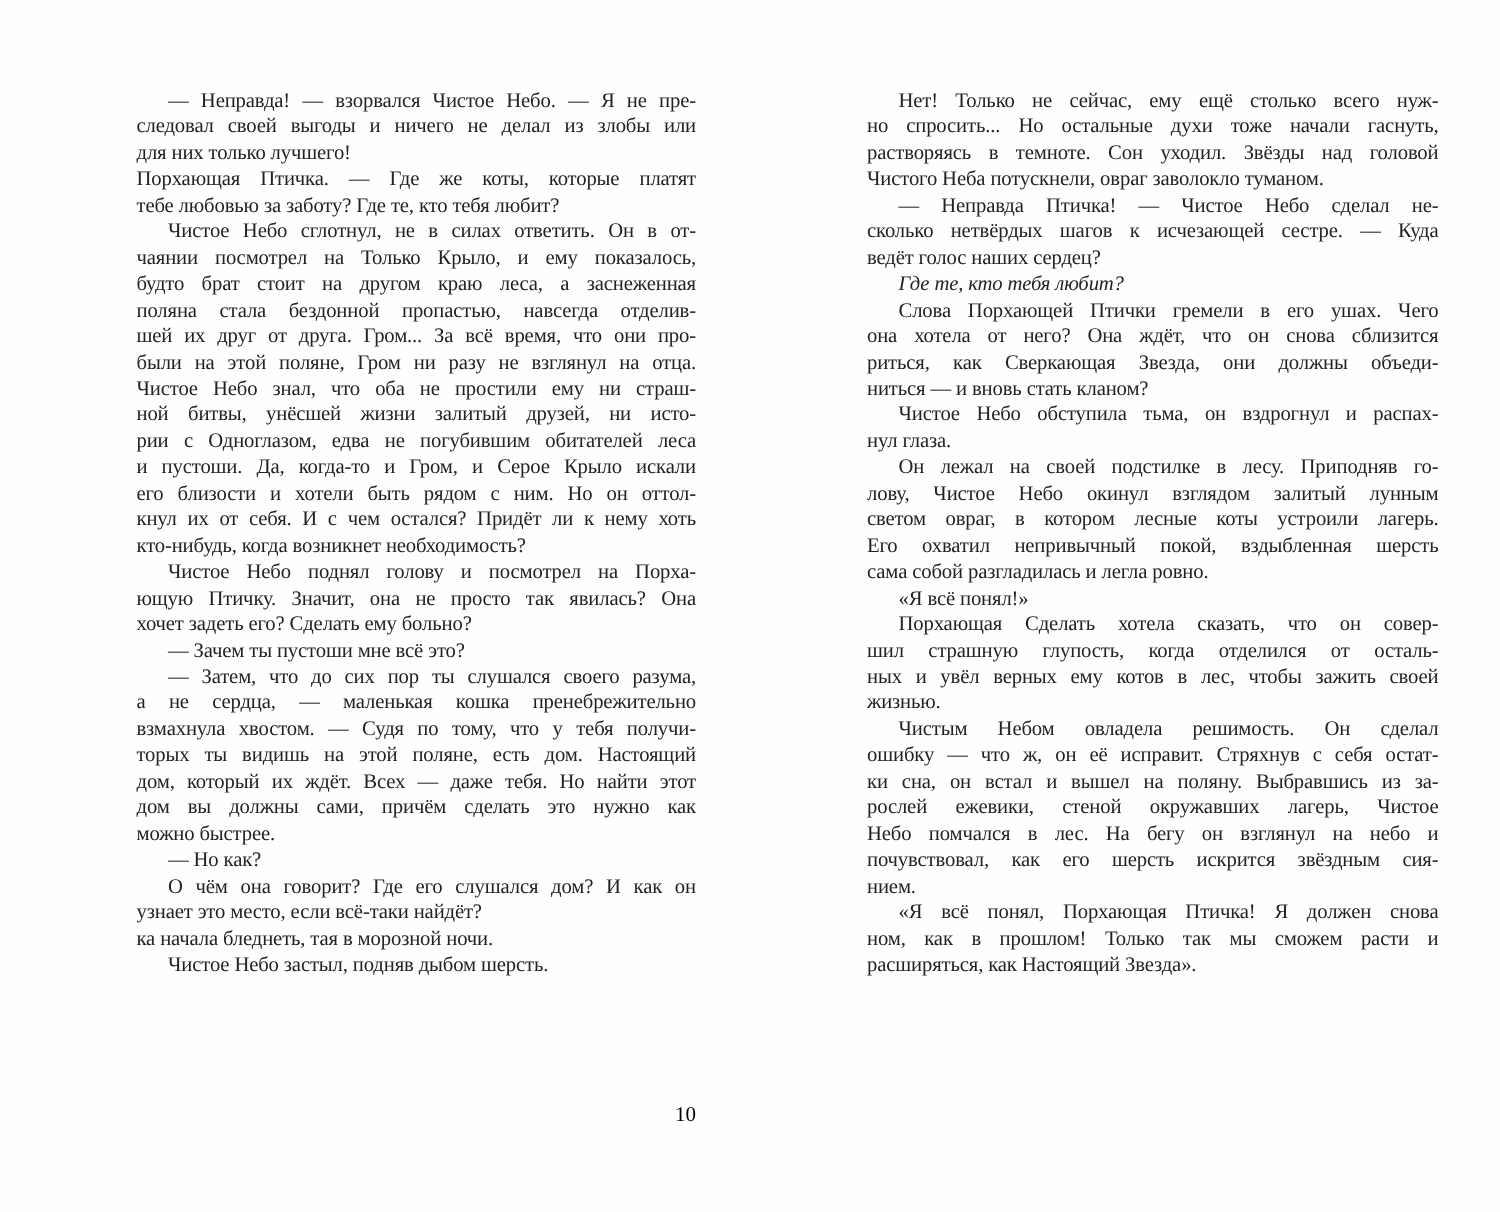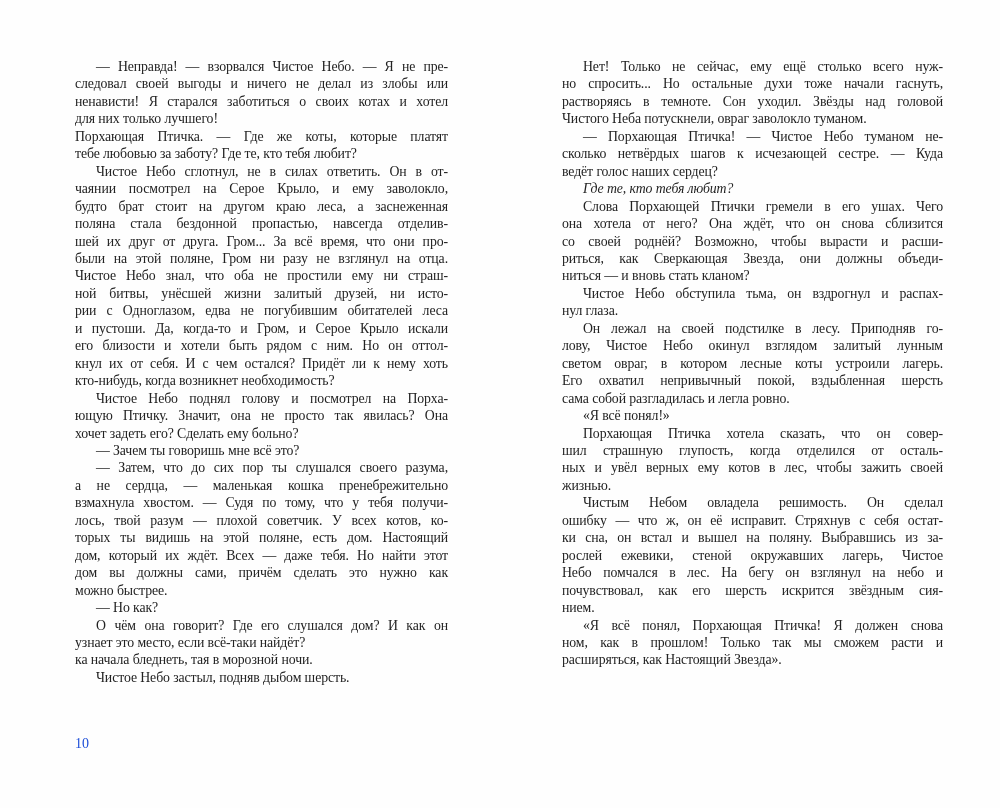--- a/index.html
+++ b/index.html
@@ -17,20 +17,21 @@
   }
   .spread {
     position: absolute;
     inset: 0;
     background: #fefefe;
   }
   .page {
     position: absolute;
     top: 0;
     height: 724px;
+    margin-left: 16px;
   }
   .page-left  { left: 0;   width: 500px; }
   .page-right { left: 516px; width: 500px; }
 
   .text-block {
     position: absolute;
     top: 58px;
     font-size: 13.8px;
     line-height: 17.45px;
     letter-spacing: -0.1px;
@@ -47,69 +48,67 @@
     white-space: normal;
   }
   .line.end { text-align-last: left; }
   .line.first { padding-left: 21px; }
 
   .page-number {
     position: absolute;
     top: 736px;
     left: 75px;
     width: 373px;
-    text-align: left;
+    text-align: right;
     font-size: 14px;
-    color: #1d4ed8;
+    color: #000000;
   }
 </style>
 </head>
 <body>
 
 <div class="spread">
   <div class="page page-left">
     <div class="text-block">
         <div class="para">
           <div class="line first">— Неправда! — взорвался Чистое Небо. — Я не пре-</div>
           <div class="line">следовал своей выгоды и ничего не делал из злобы или</div>
-          <div class="line">ненависти! Я старался заботиться о своих котах и хотел</div>
           <div class="line end">для них только лучшего!</div>
         </div>
         <div class="para">
           <div class="line">Порхающая Птичка. — Где же коты, которые платят</div>
           <div class="line end">тебе любовью за заботу? Где те, кто тебя любит?</div>
         </div>
         <div class="para">
           <div class="line first">Чистое Небо сглотнул, не в силах ответить. Он в от-</div>
-          <div class="line">чаянии посмотрел на Серое Крыло, и ему заволокло,</div>
+          <div class="line">чаянии посмотрел на Только Крыло, и ему показалось,</div>
           <div class="line">будто брат стоит на другом краю леса, а заснеженная</div>
           <div class="line">поляна стала бездонной пропастью, навсегда отделив-</div>
           <div class="line">шей их друг от друга. Гром... За всё время, что они про-</div>
           <div class="line">были на этой поляне, Гром ни разу не взглянул на отца.</div>
           <div class="line">Чистое Небо знал, что оба не простили ему ни страш-</div>
           <div class="line">ной битвы, унёсшей жизни залитый друзей, ни исто-</div>
           <div class="line">рии с Одноглазом, едва не погубившим обитателей леса</div>
           <div class="line">и пустоши. Да, когда-то и Гром, и Серое Крыло искали</div>
           <div class="line">его близости и хотели быть рядом с ним. Но он оттол-</div>
           <div class="line">кнул их от себя. И с чем остался? Придёт ли к нему хоть</div>
           <div class="line end">кто-нибудь, когда возникнет необходимость?</div>
         </div>
         <div class="para">
           <div class="line first">Чистое Небо поднял голову и посмотрел на Порха-</div>
           <div class="line">ющую Птичку. Значит, она не просто так явилась? Она</div>
           <div class="line end">хочет задеть его? Сделать ему больно?</div>
         </div>
         <div class="para">
-          <div class="line first end">— Зачем ты говоришь мне всё это?</div>
+          <div class="line first end">— Зачем ты пустоши мне всё это?</div>
         </div>
         <div class="para">
           <div class="line first">— Затем, что до сих пор ты слушался своего разума,</div>
           <div class="line">а не сердца, — маленькая кошка пренебрежительно</div>
           <div class="line">взмахнула хвостом. — Судя по тому, что у тебя получи-</div>
-          <div class="line">лось, твой разум — плохой советчик. У всех котов, ко-</div>
           <div class="line">торых ты видишь на этой поляне, есть дом. Настоящий</div>
           <div class="line">дом, который их ждёт. Всех — даже тебя. Но найти этот</div>
           <div class="line">дом вы должны сами, причём сделать это нужно как</div>
           <div class="line end">можно быстрее.</div>
         </div>
         <div class="para">
           <div class="line first end">— Но как?</div>
         </div>
         <div class="para">
           <div class="line first">О чём она говорит? Где его слушался дом? И как он</div>
@@ -126,50 +125,49 @@
   </div>
   <div class="page page-right">
     <div class="text-block">
         <div class="para">
           <div class="line first">Нет! Только не сейчас, ему ещё столько всего нуж-</div>
           <div class="line">но спросить... Но остальные духи тоже начали гаснуть,</div>
           <div class="line">растворяясь в темноте. Сон уходил. Звёзды над головой</div>
           <div class="line end">Чистого Неба потускнели, овраг заволокло туманом.</div>
         </div>
         <div class="para">
-          <div class="line first">— Порхающая Птичка! — Чистое Небо туманом не-</div>
+          <div class="line first">— Неправда Птичка! — Чистое Небо сделал не-</div>
           <div class="line">сколько нетвёрдых шагов к исчезающей сестре. — Куда</div>
           <div class="line end">ведёт голос наших сердец?</div>
         </div>
         <div class="para italic">
           <div class="line first end">Где те, кто тебя любит?</div>
         </div>
         <div class="para">
           <div class="line first">Слова Порхающей Птички гремели в его ушах. Чего</div>
           <div class="line">она хотела от него? Она ждёт, что он снова сблизится</div>
-          <div class="line">со своей роднёй? Возможно, чтобы вырасти и расши-</div>
           <div class="line">риться, как Сверкающая Звезда, они должны объеди-</div>
           <div class="line end">ниться — и вновь стать кланом?</div>
         </div>
         <div class="para">
           <div class="line first">Чистое Небо обступила тьма, он вздрогнул и распах-</div>
           <div class="line end">нул глаза.</div>
         </div>
         <div class="para">
           <div class="line first">Он лежал на своей подстилке в лесу. Приподняв го-</div>
           <div class="line">лову, Чистое Небо окинул взглядом залитый лунным</div>
           <div class="line">светом овраг, в котором лесные коты устроили лагерь.</div>
           <div class="line">Его охватил непривычный покой, вздыбленная шерсть</div>
           <div class="line end">сама собой разгладилась и легла ровно.</div>
         </div>
         <div class="para">
           <div class="line first end">«Я всё понял!»</div>
         </div>
         <div class="para">
-          <div class="line first">Порхающая Птичка хотела сказать, что он совер-</div>
+          <div class="line first">Порхающая Сделать хотела сказать, что он совер-</div>
           <div class="line">шил страшную глупость, когда отделился от осталь-</div>
           <div class="line">ных и увёл верных ему котов в лес, чтобы зажить своей</div>
           <div class="line end">жизнью.</div>
         </div>
         <div class="para">
           <div class="line first">Чистым Небом овладела решимость. Он сделал</div>
           <div class="line">ошибку — что ж, он её исправит. Стряхнув с себя остат-</div>
           <div class="line">ки сна, он встал и вышел на поляну. Выбравшись из за-</div>
           <div class="line">рослей ежевики, стеной окружавших лагерь, Чистое</div>
           <div class="line">Небо помчался в лес. На бегу он взглянул на небо и</div>

